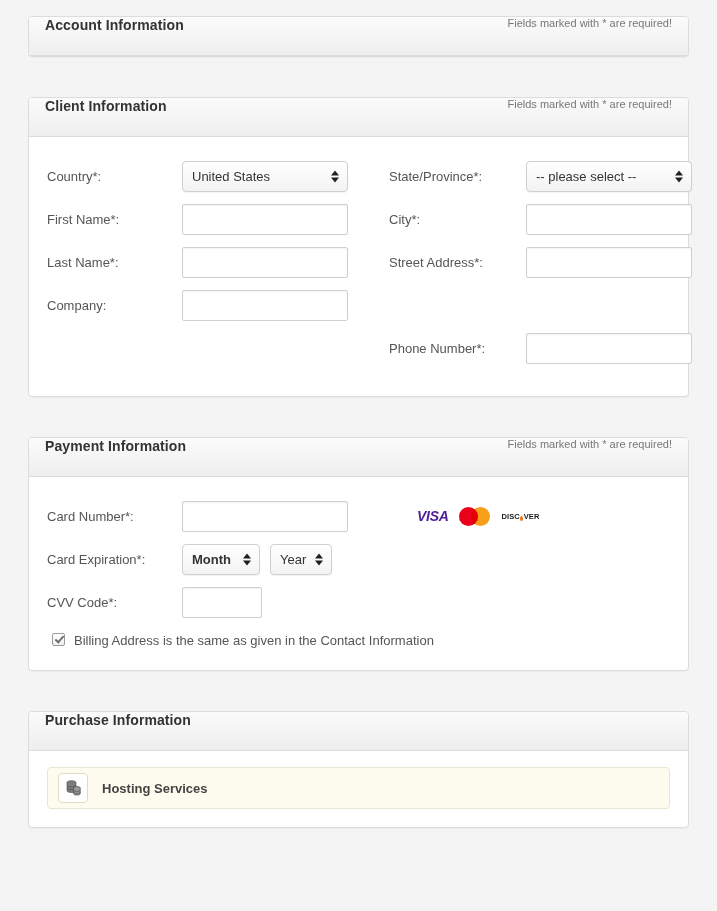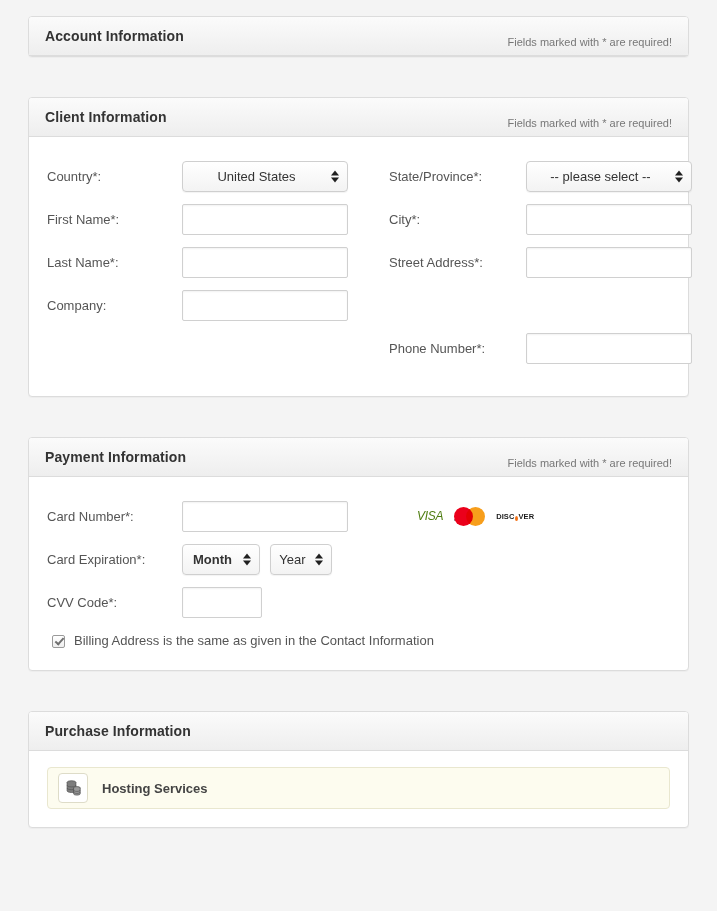--- a/index.html
+++ b/index.html
@@ -16,37 +16,35 @@
   .panel {
     background: #ffffff;
     border: 1px solid #dcdcdc;
     border-radius: 4px;
     margin-bottom: 40px;
     box-shadow: 0 1px 1px rgba(0,0,0,0.03);
   }
   .panel-header {
     height: 39px;
     display: flex;
-    align-items: center;
     justify-content: space-between;
     padding: 0 16px;
     background: linear-gradient(to bottom, #fbfbfb 0%, #eeeeee 100%);
     border-bottom: 1px solid #dcdcdc;
     border-radius: 3px 3px 0 0;
   }
   .panel-title {
     font-size: 14px;
     font-weight: bold;
     color: #333333;
     letter-spacing: 0.1px;
   }
   .panel-note {
     font-size: 11px;
     color: #777777;
-    margin-top: 12px;
   }
   .panel-body { padding: 22px 18px 22px 18px; }
 
   
   .row {
     display: flex;
     margin-bottom: 9px;
     align-items: flex-start;
   }
   .col {
@@ -86,21 +84,20 @@
     border-radius: 4px;
     position: relative;
     display: flex;
     align-items: center;
     padding: 0 26px 0 9px;
     font-size: 13px;
     color: #333333;
     white-space: nowrap;
     overflow: hidden;
     box-shadow: 0 1px 1px rgba(0,0,0,0.05);
-    justify-content: center;
   }
   .sel-wide  { width: 166px; }
   .sel-month { width: 78px; font-weight: bold; }
   .sel-year  { width: 62px; }
   .stepper {
     position: absolute;
     right: 8px;
     top: 50%;
     transform: translateY(-50%);
     width: 9px; height: 17px;
@@ -128,24 +125,24 @@
   }
 
   
   .cards {
     display: flex;
     align-items: center;
     gap: 11px;
     margin-left: 28px;
   }
   .logo-visa {
-    font-size: 12px;
-    font-weight: normal;
+    font-size: 14px;
+    font-weight: bold;
     font-style: italic;
-    color: #4d7c0f;
+    color: #4c1d95;
     letter-spacing: -0.3px;
   }
   .logo-mc { width: 31px; }
   .logo-mc .mc-circles {
     position: relative;
     width: 31px; height: 19px;
   }
   .mc-circles span {
     position: absolute;
     top: 0;
@@ -183,21 +180,21 @@
     margin-top: 2px;
     width: 38px; height: 11px;
     background: #f47216;
     border-radius: 0 0 2px 2px;
     clip-path: polygon(100% 0, 100% 100%, 0 100%);
   }
 
   
   .check-row {
     display: flex;
-    align-items: flex-end;
+    align-items: flex-start;
     margin-top: 14px;
     padding-left: 5px;
   }
   .checkbox {
     width: 13px; height: 13px;
     border: 1px solid #9a9a9a;
     border-radius: 2px;
     background: linear-gradient(to bottom, #ffffff, #efefef);
     position: relative;
     margin-right: 9px;

